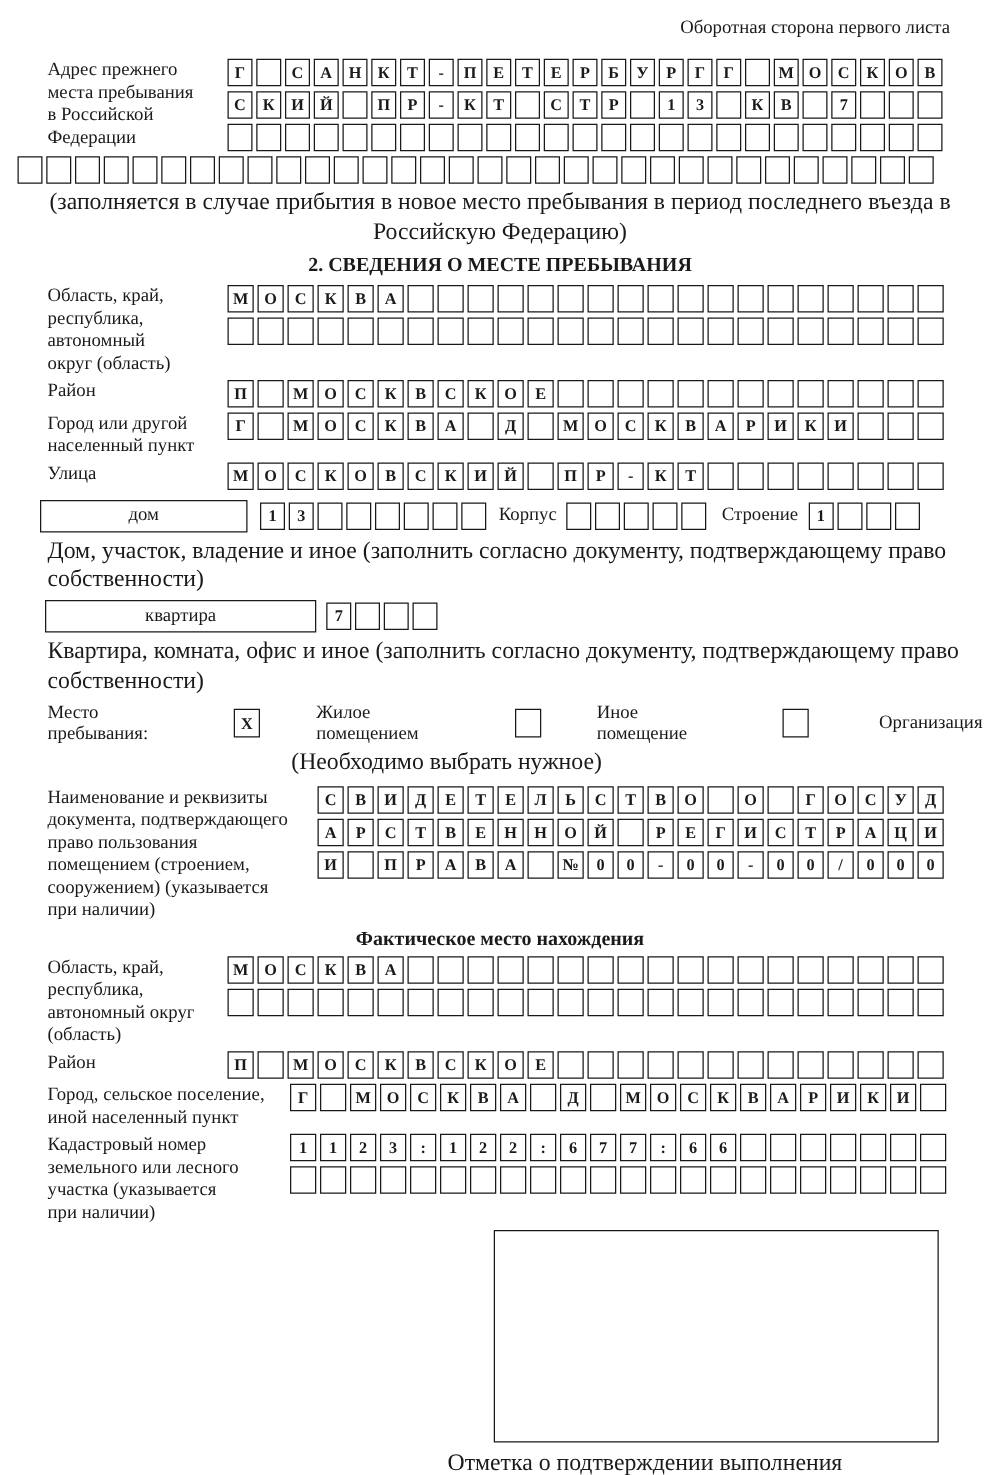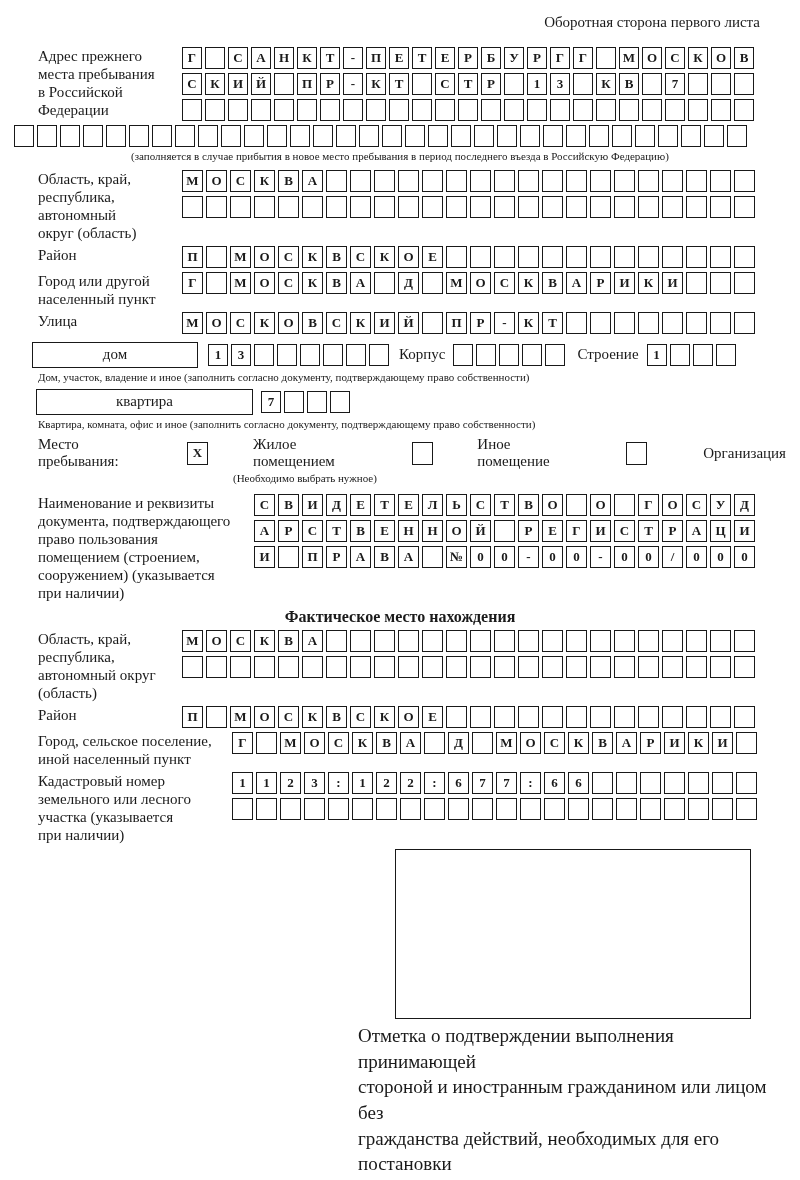--- a/index.html
+++ b/index.html
@@ -16,21 +16,21 @@
   .lw240 { flex:0 0 240px; width:240px; }
   .lw218 { flex:0 0 218px; width:218px; }
   .rows { display:flex; flex-direction:column; gap:4px; }
   .cellrow { display:flex; gap:3px; }
   .cell {
     flex:0 0 20px; width:20px; height:22px; border:1.5px solid #191919;
     display:flex; align-items:center; justify-content:center;
     font-size:13px; font-weight:700;
   }
   .c21 .cell { flex:0 0 21px; width:21px; }
-  .caption { font-size:11px; line-height:1.25; }
+  .caption { font-size:19px; line-height:1.25; }
   .center { text-align:center; }
   .sectitle { font-size:16px; font-weight:700; text-align:center; }
   .widebox {
     border:1.5px solid #191919; height:26px;
     display:flex; align-items:center; justify-content:center; font-size:15px;
   }
   .inlinerow { display:flex; align-items:center; }
   .checkbox {
     width:21px; height:23px; border:1.5px solid #191919;
     display:inline-flex; align-items:center; justify-content:center;
@@ -167,20 +167,21 @@
       <div class="cell"></div>
       <div class="cell"></div>
       <div class="cell"></div>
       <div class="cell"></div>
       <div class="cell"></div>
       <div class="cell"></div>
       <div class="cell"></div>
     </div>
   <div class="caption center mt3">(заполняется в случае прибытия в новое место пребывания в период последнего въезда в Российскую Федерацию)</div>
 
+  <div class="sectitle mt6">2. СВЕДЕНИЯ О МЕСТЕ ПРЕБЫВАНИЯ</div>
 
   <div class="field mt6">
     <div class="label lw170">Область, край,
 республика,
 автономный
 округ (область)</div>
     <div class="rows">
       <div class="cellrow c21">
           <div class="cell">М</div>
           <div class="cell">О</div>

